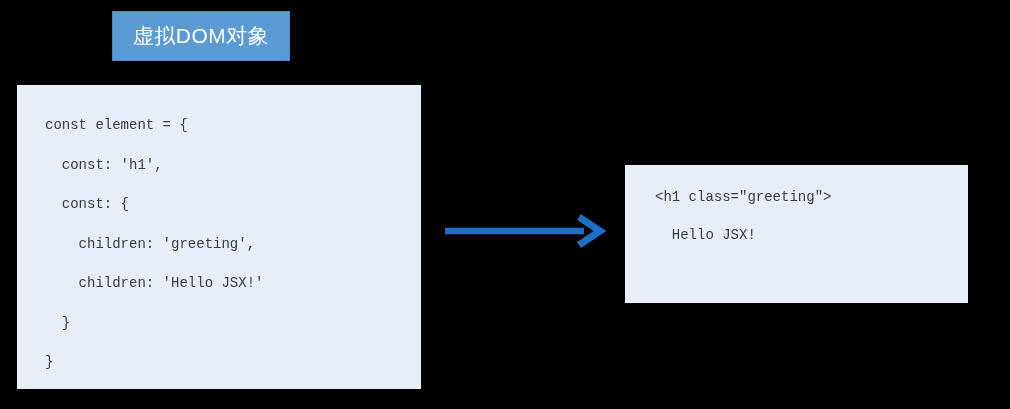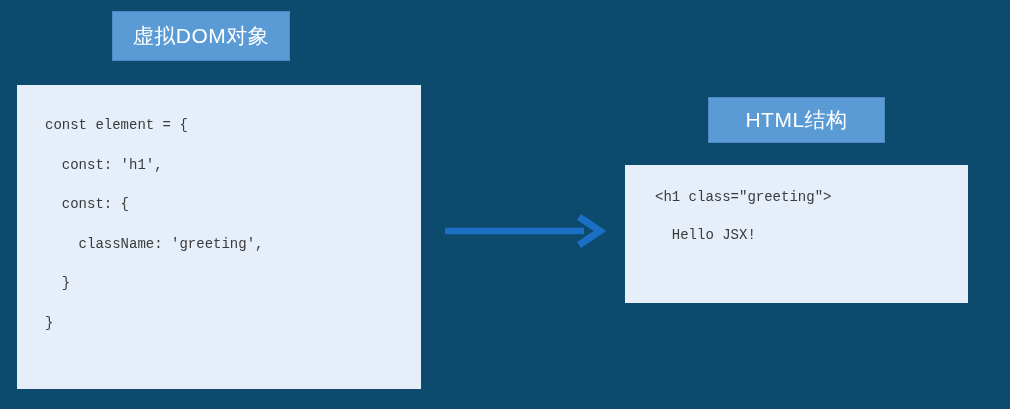--- a/index.html
+++ b/index.html
@@ -5,21 +5,21 @@
   html, body {
     margin: 0;
     padding: 0;
     background: #ffffff;
     font-family: "Liberation Sans", sans-serif;
   }
   .canvas {
     position: relative;
     width: 1010px;
     height: 409px;
-    background: #0c4a6e;
+    background: #000000;
     overflow: hidden;
   }
   .label-box {
     position: absolute;
     background: #5B9BD5;
     border: 1px solid #4e88c7;
     box-sizing: border-box;
     color: #ffffff;
     font-size: 21px;
     display: flex;
@@ -58,33 +58,33 @@
 <body>
 
 <div class="canvas">
 
   <div class="label-box label-left">虚拟DOM对象</div>
 
   <div class="code-block code-left">
     <div class="code-line">const element = {</div>
     <div class="code-line">  const: 'h1',</div>
     <div class="code-line">  const: {</div>
-    <div class="code-line">    className: 'greeting',</div>
+    <div class="code-line">    children: 'greeting',</div>
+    <div class="code-line">    children: 'Hello JSX!'</div>
     <div class="code-line">  }</div>
     <div class="code-line">}</div>
   </div>
 
   <div class="arrow-wrap">
     <svg width="170" height="46" viewBox="0 0 170 46">
       <line x1="7" y1="23" x2="146" y2="23" stroke="#1B70C5" stroke-width="6.5"></line>
       <polyline points="141,9 162,23 141,37" fill="none" stroke="#1B70C5" stroke-width="7" stroke-linejoin="miter" stroke-linecap="butt"></polyline>
     </svg>
   </div>
 
-  <div class="label-box label-right">HTML结构</div>
 
   <div class="code-block code-right">
     <div class="code-line">&lt;h1 class="greeting"&gt;</div>
     <div class="code-line">  Hello JSX!</div>
   </div>
 
 
 </div>
 
 </body></html>

